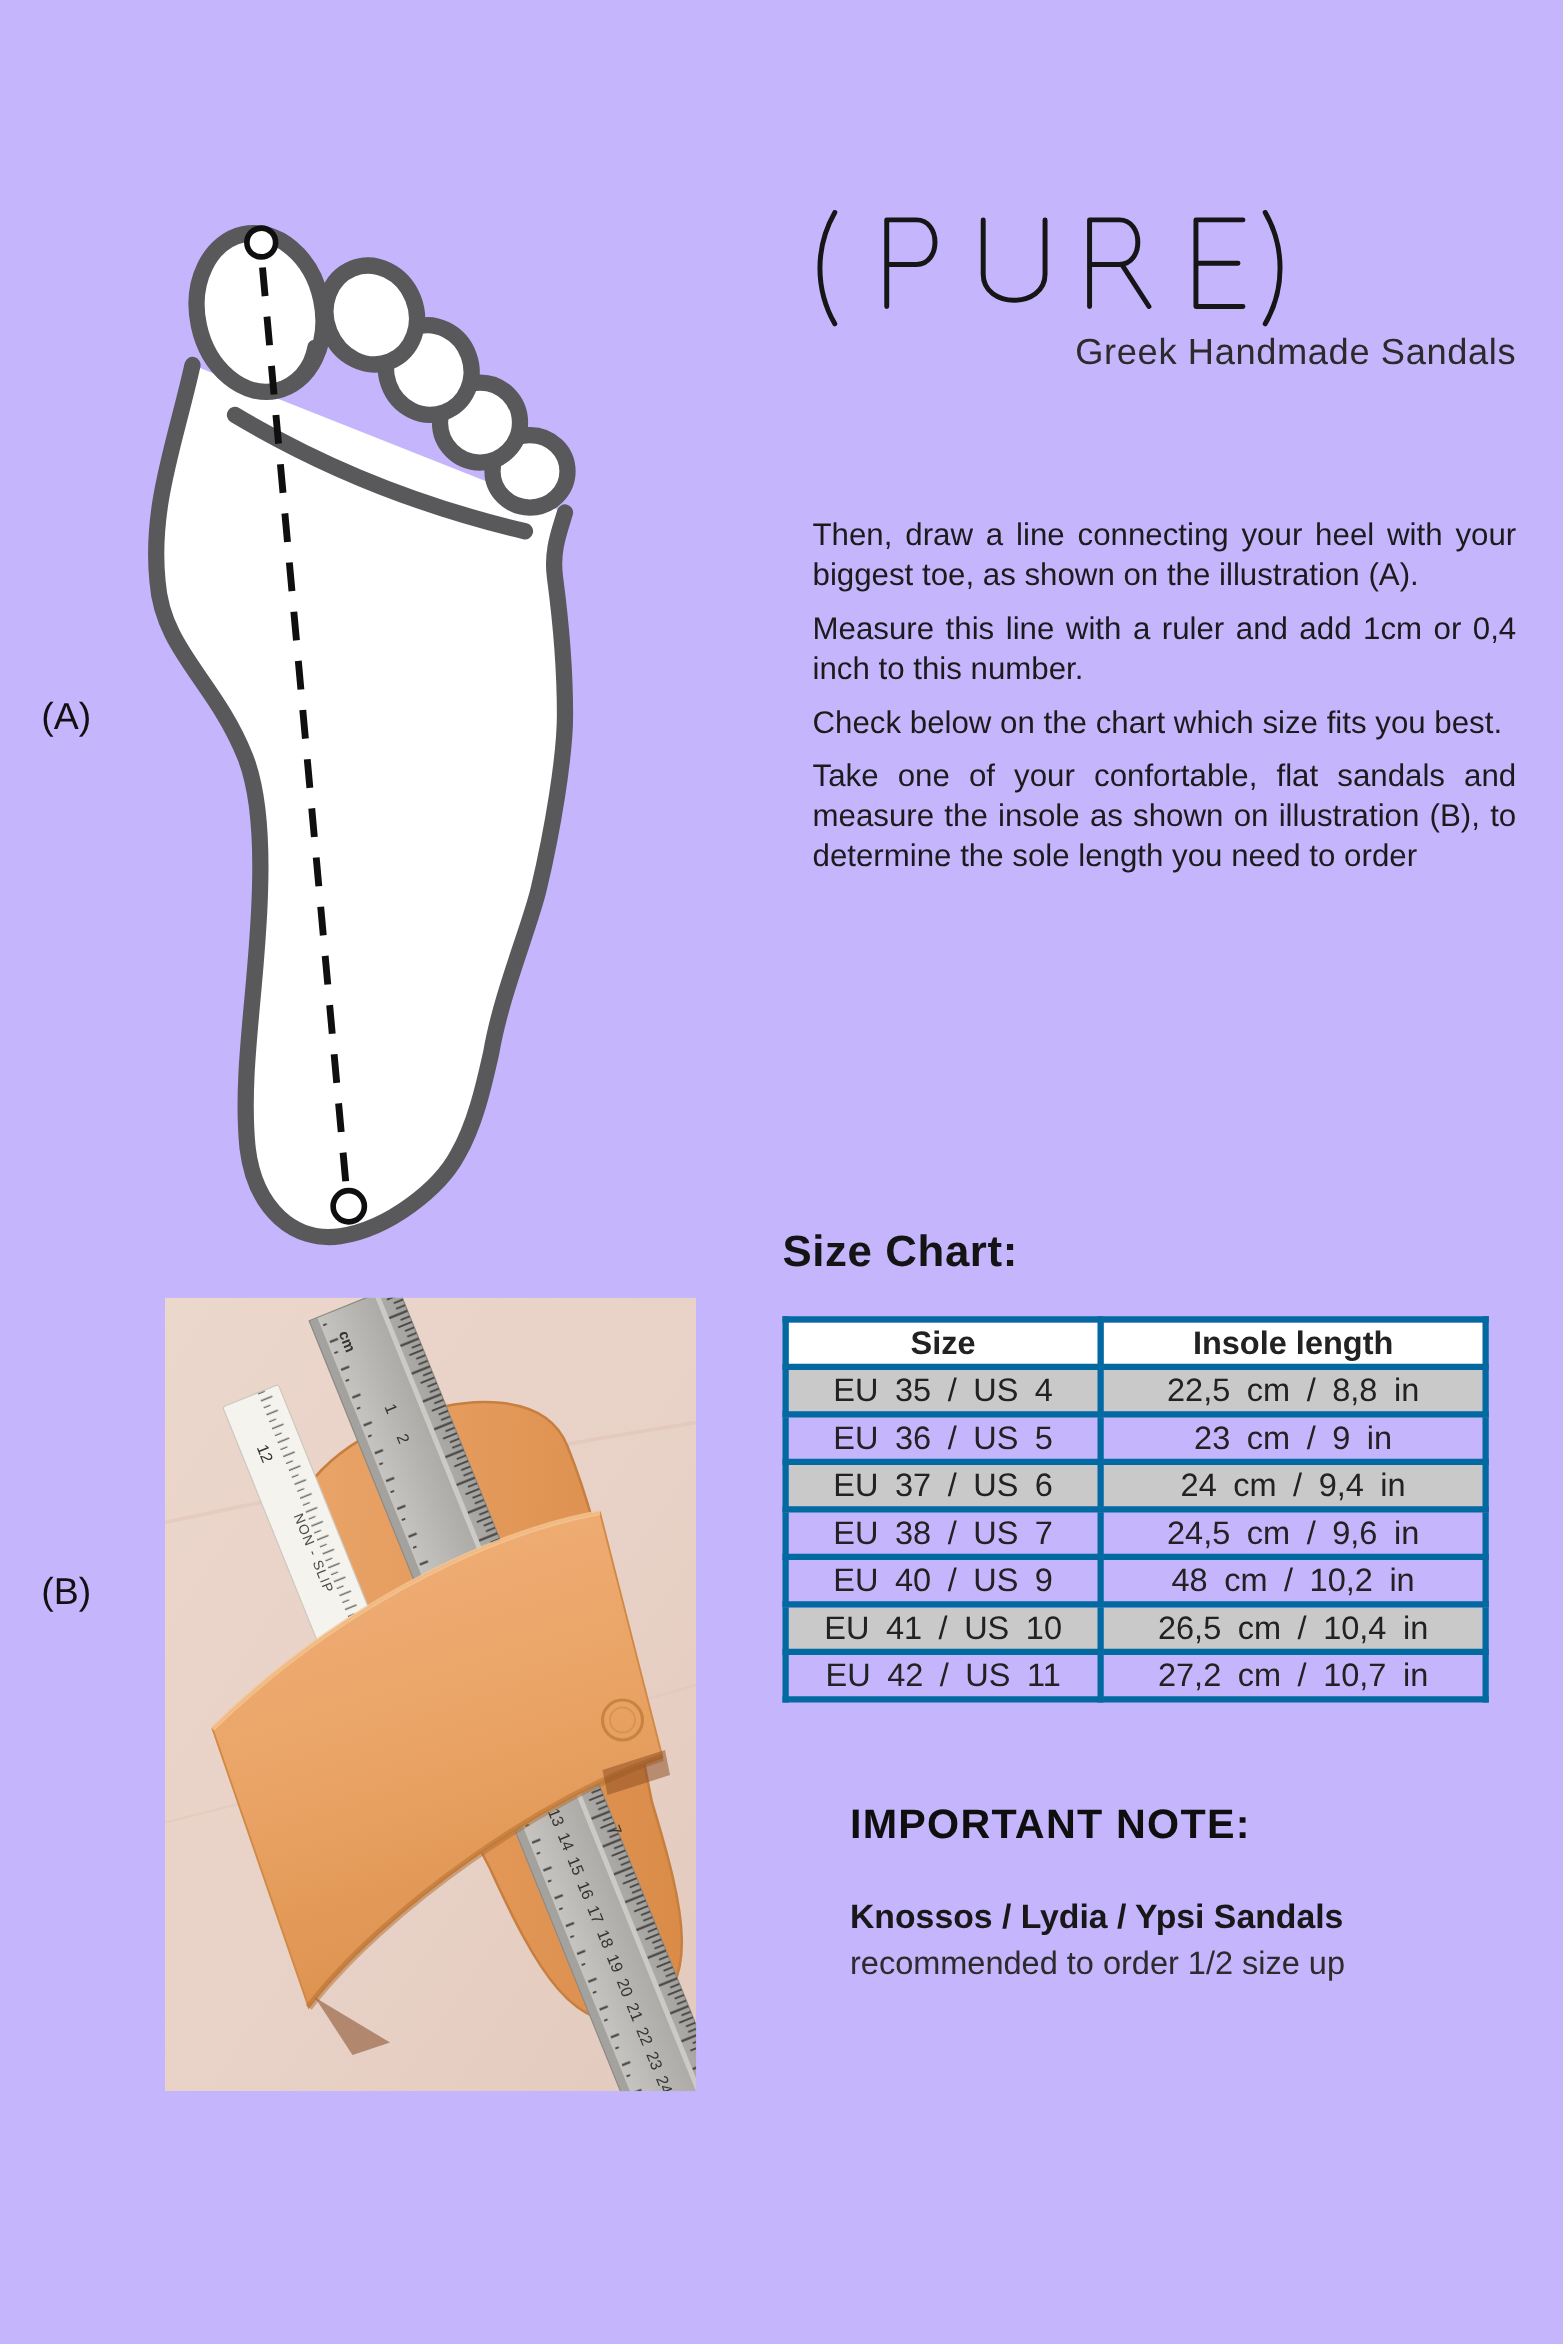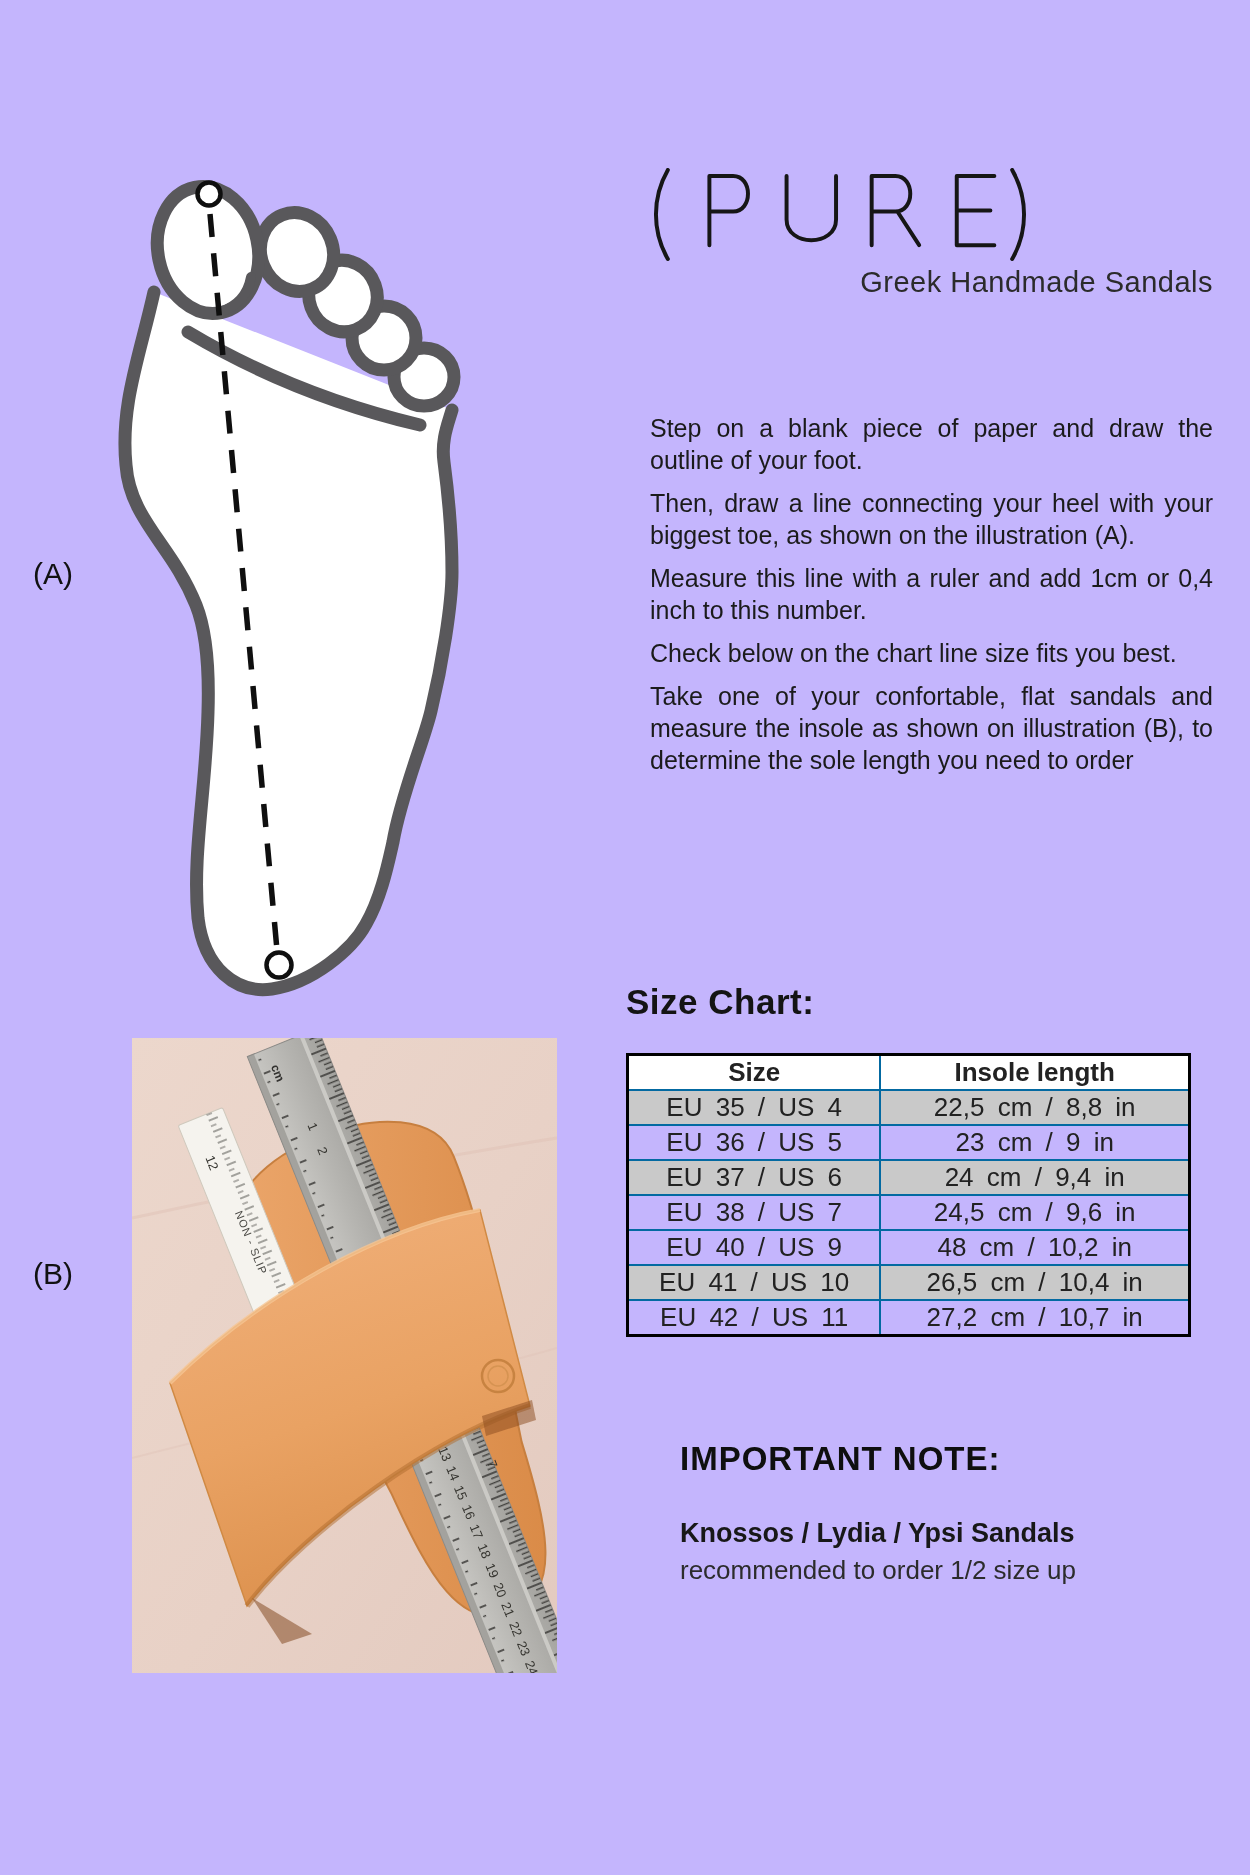--- a/index.html
+++ b/index.html
@@ -38,21 +38,21 @@
   .sizechart{position:absolute;left:626px;top:980px;width:565px;}
   .sizechart h2{
     margin:0 0 29px 0;font-size:35px;line-height:44px;font-weight:600;
     letter-spacing:.5px;color:#141414;
   }
   table.sizes{
     width:565px;border-collapse:collapse;border:3px solid #000;
     font-size:26px;color:#222;table-layout:fixed;
   }
   table.sizes th,table.sizes td{
-    border:2px solid #0369a1;text-align:center;height:31px;padding:1px 0;
+    border:5px solid #0369a1;text-align:center;height:31px;padding:1px 0;
     word-spacing:6px;white-space:nowrap;overflow:hidden;
   }
   table.sizes th{font-weight:600;background:#fff;word-spacing:normal;}
   table.sizes col.c1{width:45%;}
   table.sizes col.c2{width:55%;}
   table.sizes tr.shaded td{background:#c9c9c9;}
   
   .note{position:absolute;left:680px;top:1438px;width:565px;text-align:left;}
   .note h2{margin:0 0 38px 0;font-size:33px;line-height:42px;font-weight:700;letter-spacing:1px;color:#0f0f0f;}
   .note .n1{font-size:27px;font-weight:700;margin-bottom:6px;color:#181818;}
@@ -99,24 +99,23 @@
       <path fill="none" stroke-width="10" d="M 220,312 C 238,306 248,294 251,277"></path>
     </g>
     <g stroke="#0f0f0f" fill="#ffffff">
       <line x1="210" y1="214" x2="277" y2="950" stroke-width="5.5" stroke-dasharray="23 16.5"></line>
       <circle cx="209" cy="194" r="11.5" stroke-width="4.5"></circle>
       <circle cx="279" cy="965" r="12.5" stroke-width="4.5"></circle>
     </g>
   </svg>
 
   <div class="measure">
-    <p>Step on a blank piece of paper and draw the outline of your foot.</p>
     <p>Then, draw a line connecting your heel with your biggest toe, as shown on the illustration (A).</p>
     <p>Measure this line with a ruler and add 1cm or 0,4 inch to this number.</p>
-    <p>Check below on the chart line size fits you best.</p>
+    <p>Check below on the chart which size fits you best.</p>
     <p>Take one of your confortable, flat sandals and measure the insole as shown on illustration (B), to determine the sole length you need to order</p>
   </div>
 
   <div class="sizechart">
     <h2>Size Chart:</h2>
     <table class="sizes">
       <colgroup>
           <col class="c1">
           <col class="c2">
         </colgroup>

